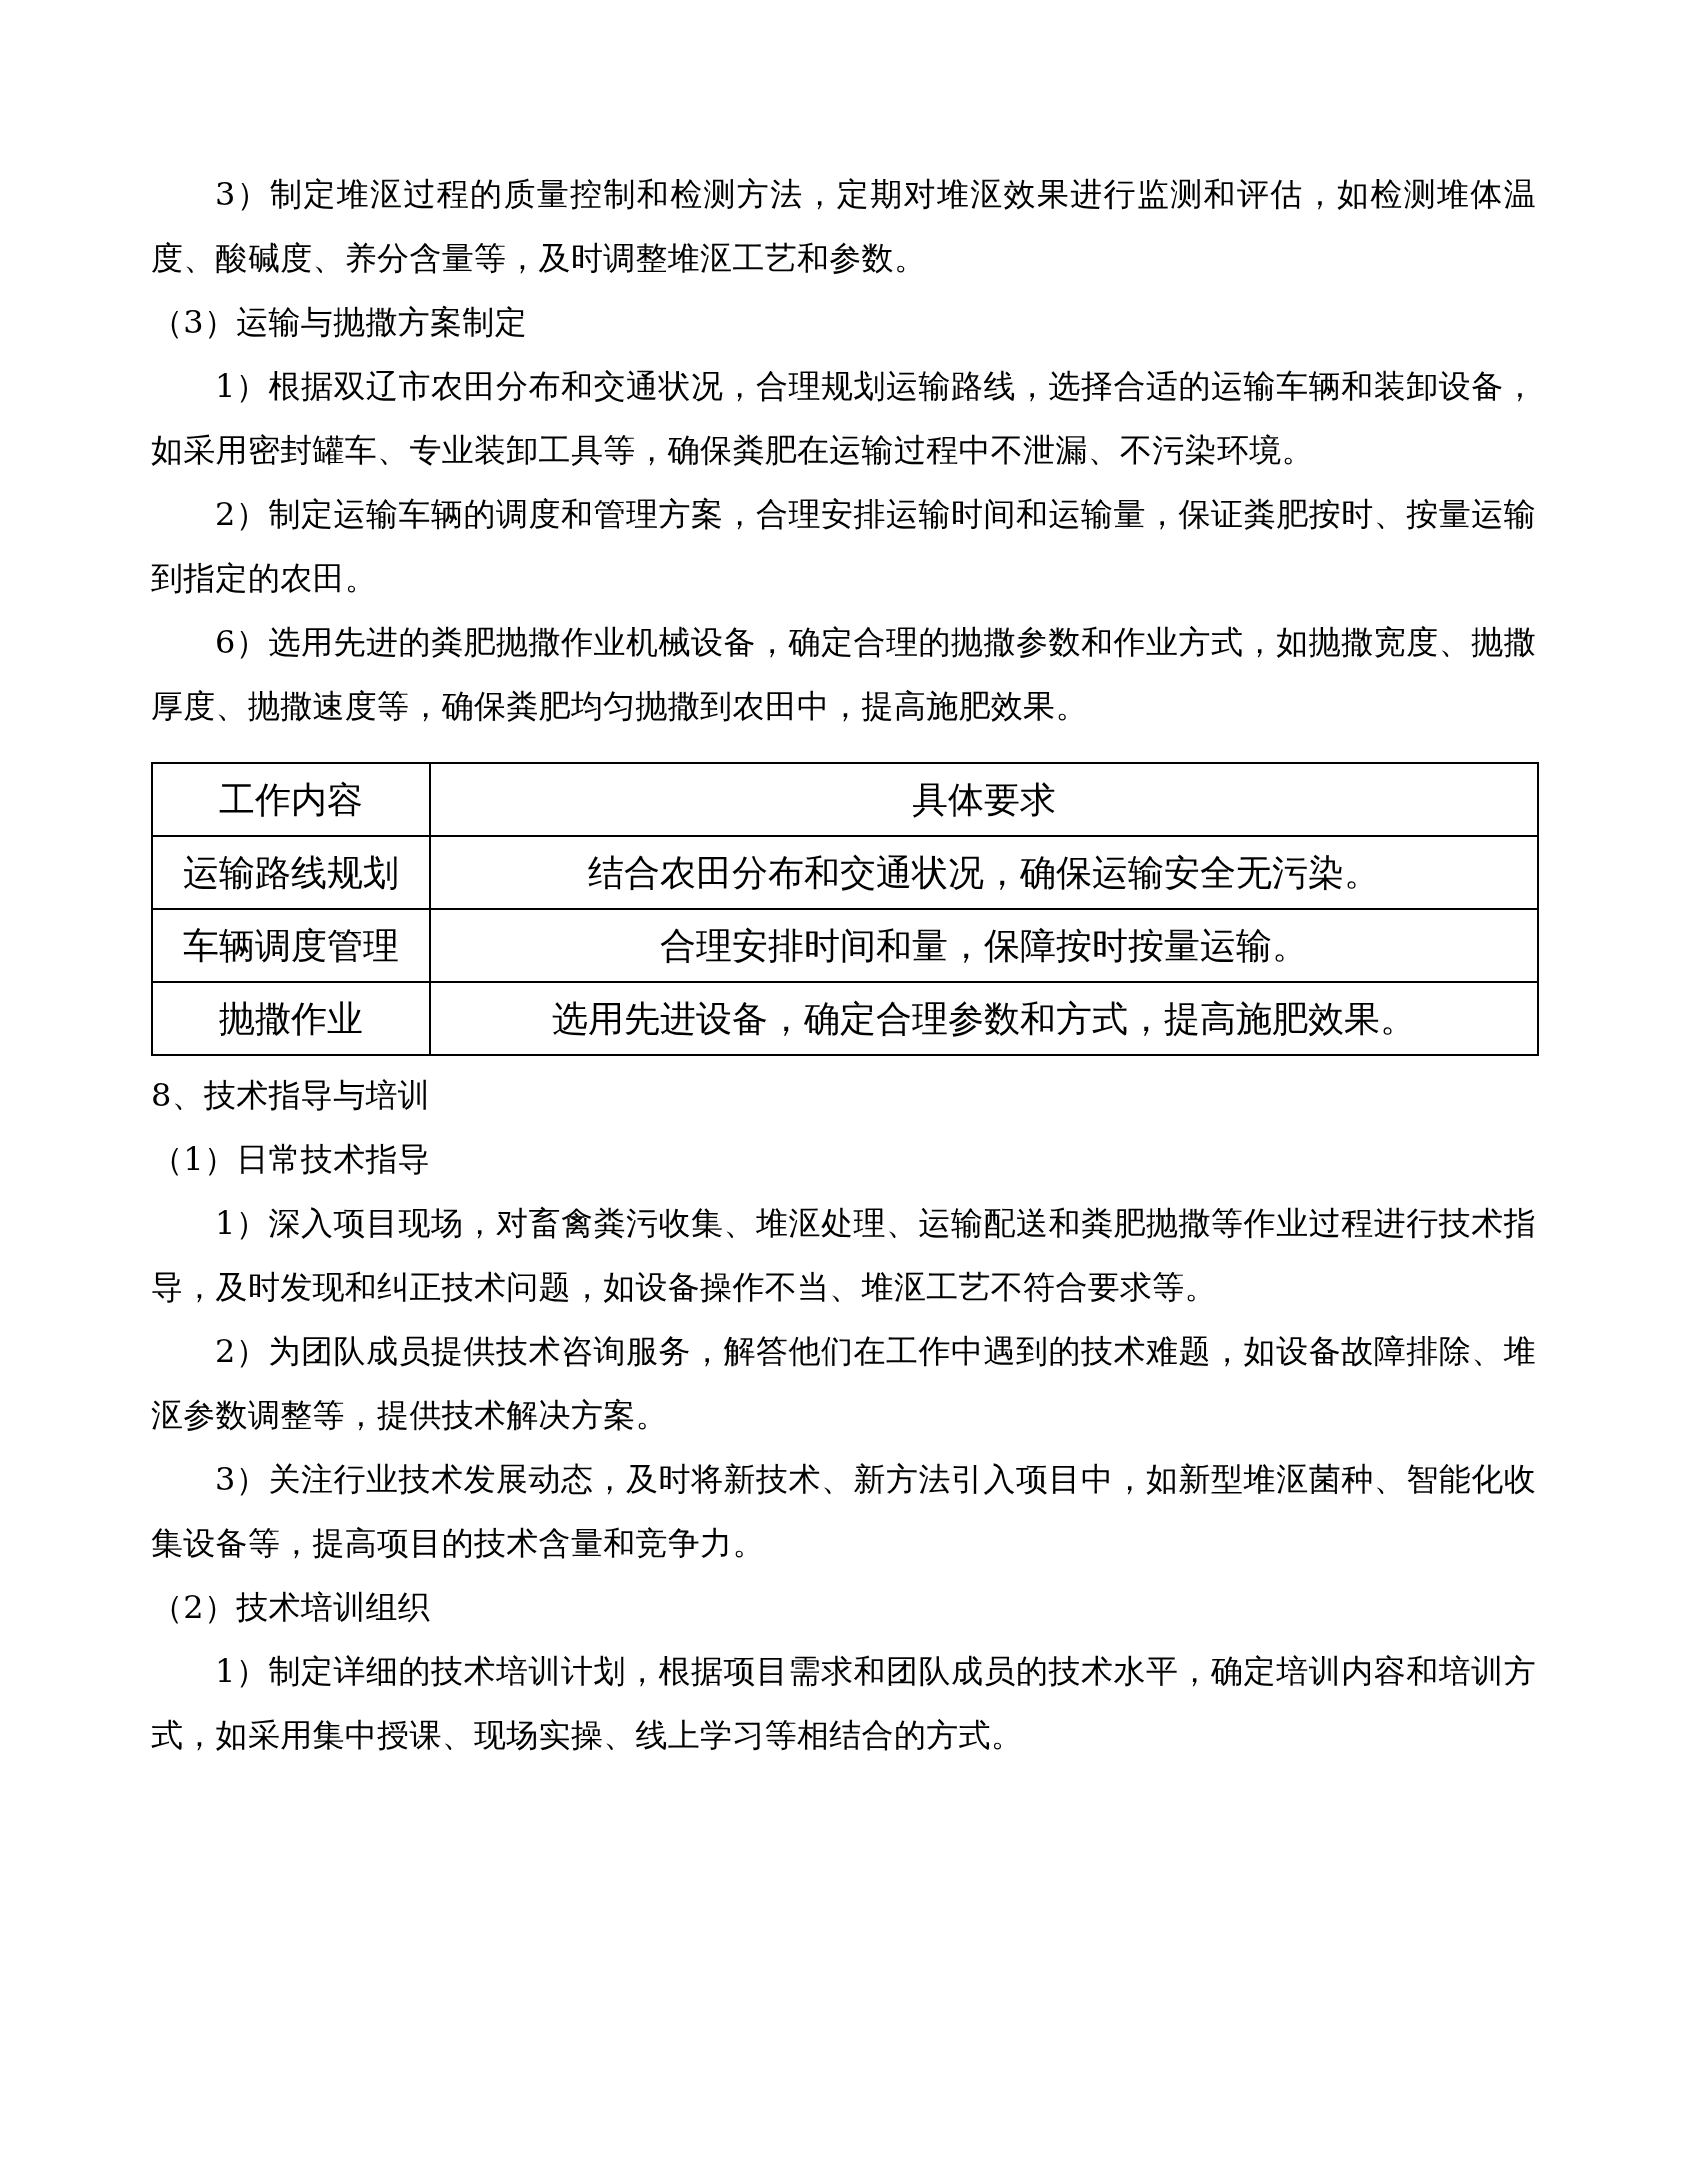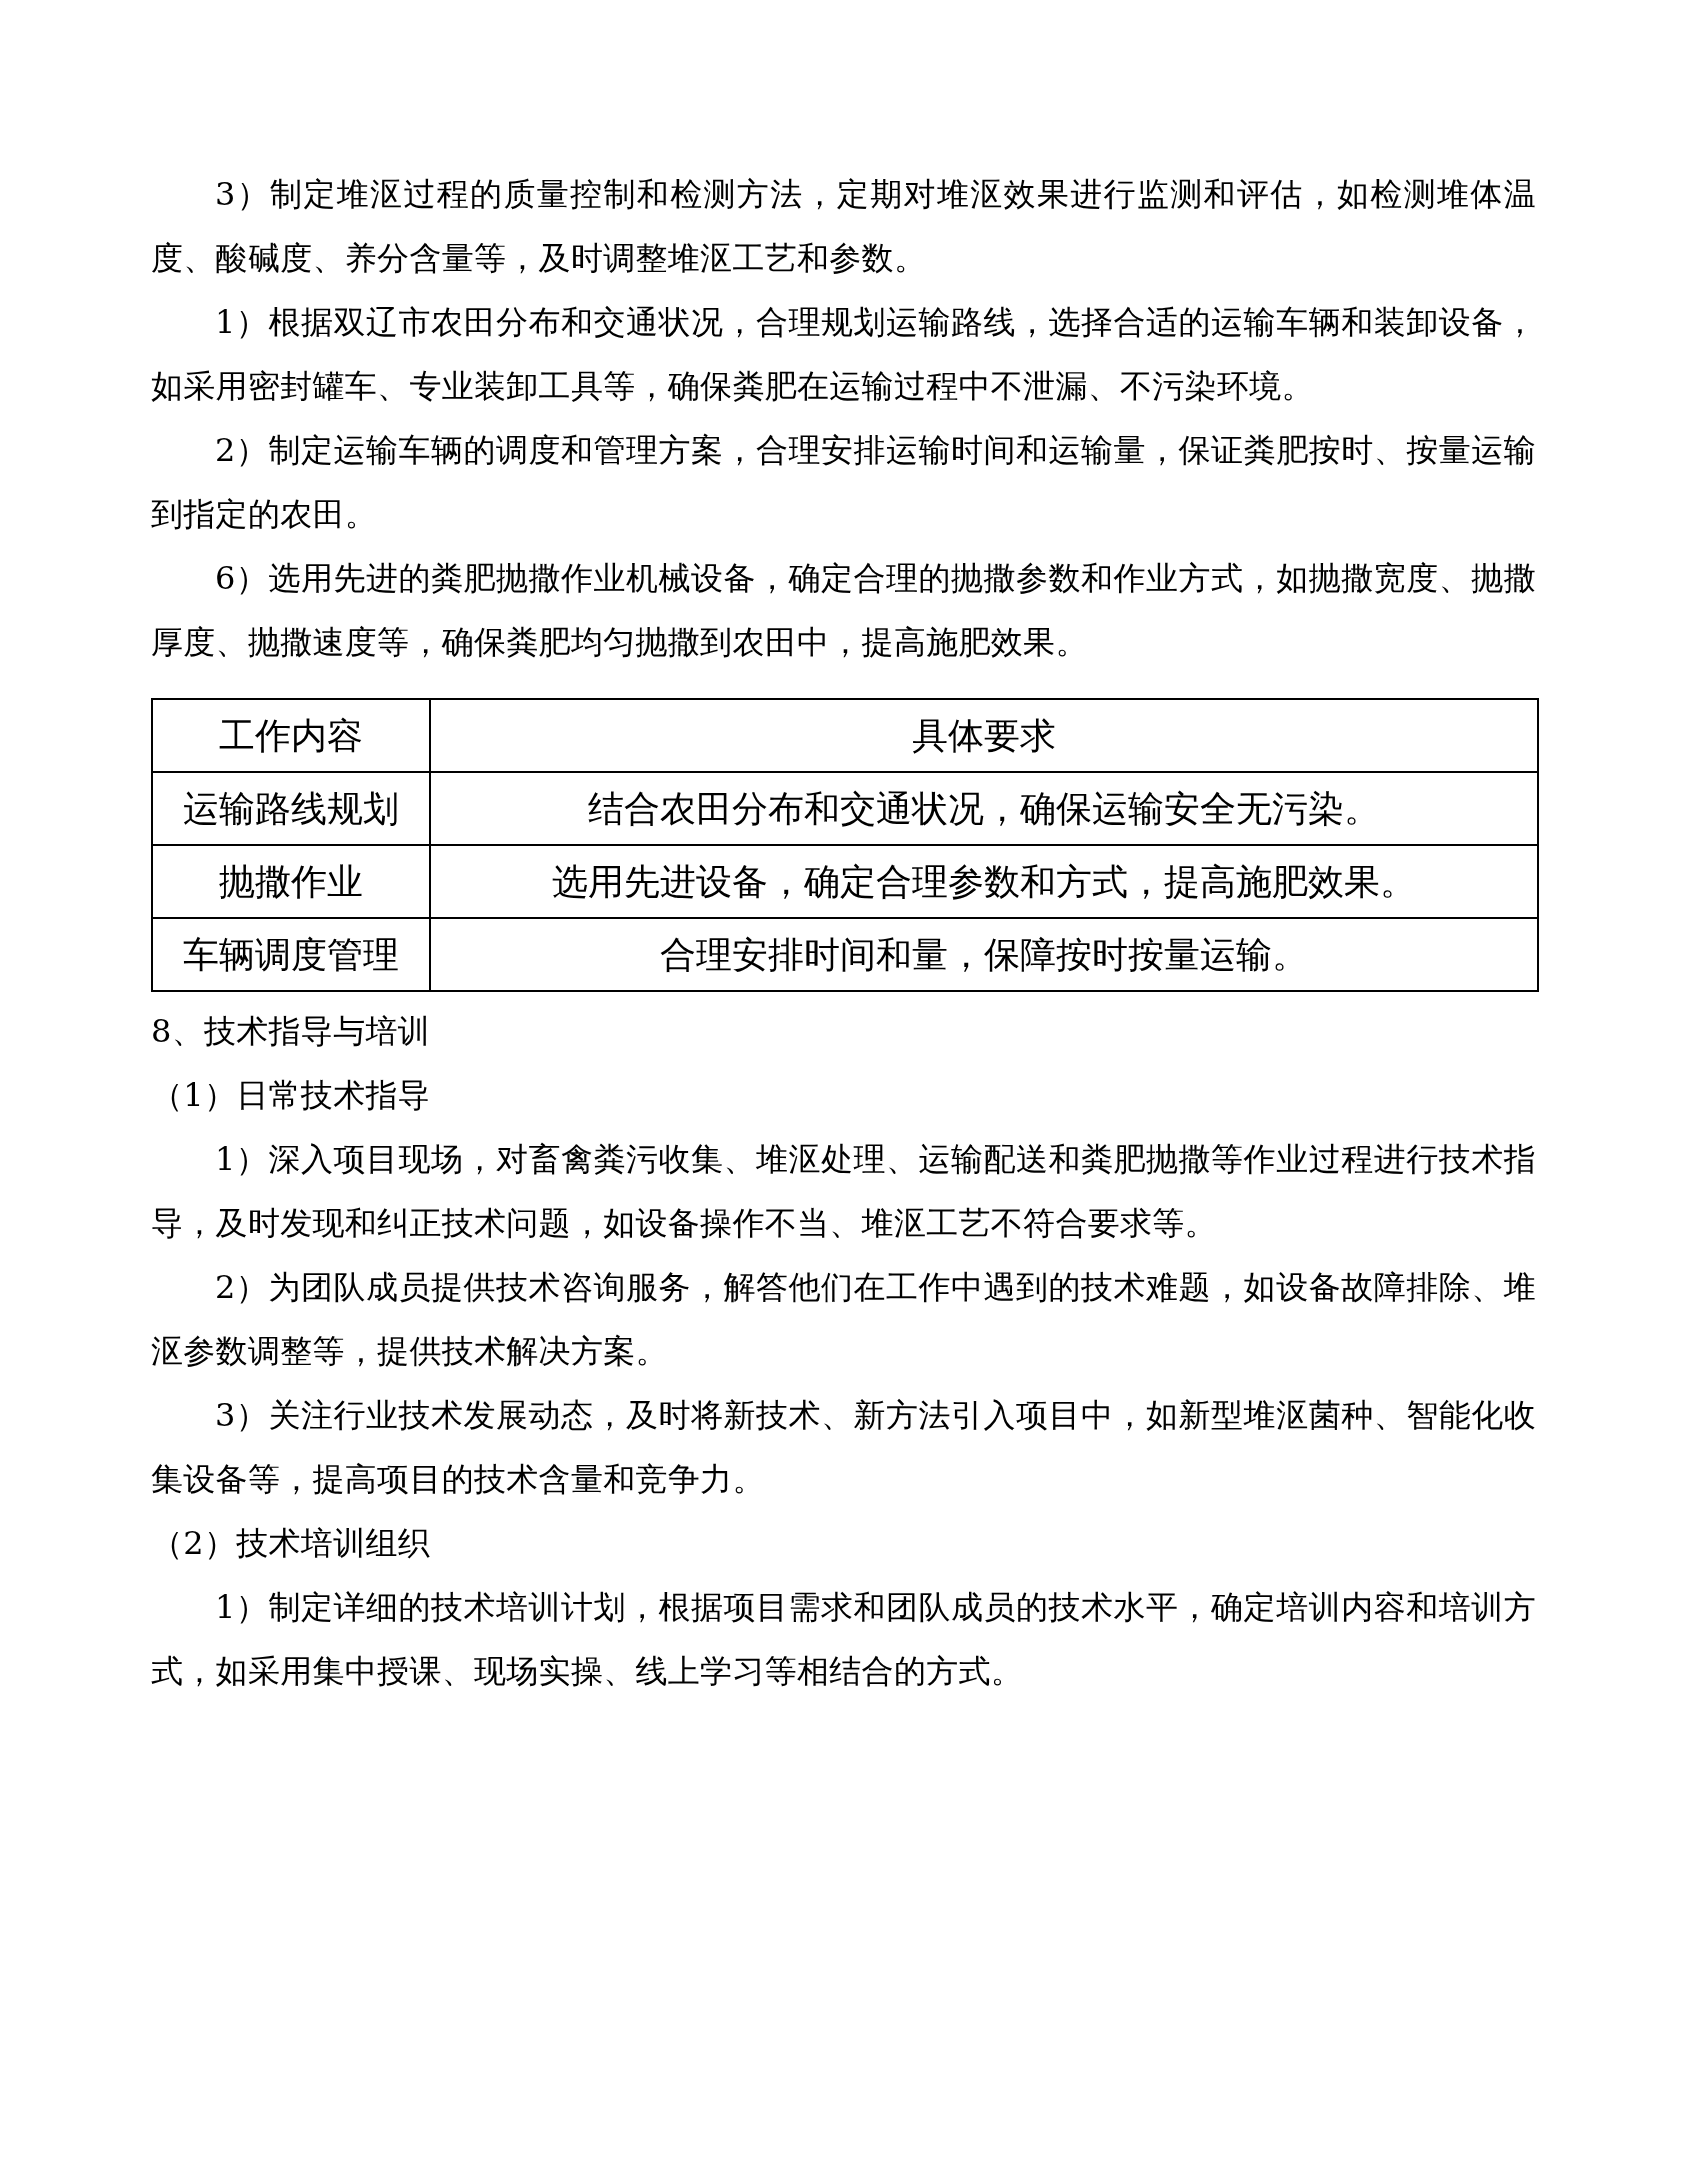--- a/index.html
+++ b/index.html
@@ -69,20 +69,21 @@
   .nowrap-cell { white-space: nowrap; }
 </style>
 </head>
 <body>
 
 <div class="page">
   <div class="doc-body">
 
     <p class="p-indent">3）制定堆沤过程的质量控制和检测方法，定期对堆沤效果进行监测和评估，如检测堆体温度、酸碱度、养分含量等，及时调整堆沤工艺和参数。</p>
 
+    <p class="p-head">（3）运输与抛撒方案制定</p>
 
     <p class="p-indent">1）根据双辽市农田分布和交通状况，合理规划运输路线，选择合适的运输车辆和装卸设备，如采用密封罐车、专业装卸工具等，确保粪肥在运输过程中不泄漏、不污染环境。</p>
 
     <p class="p-indent">2）制定运输车辆的调度和管理方案，合理安排运输时间和运输量，保证粪肥按时、按量运输到指定的农田。</p>
 
     <p class="p-indent">6）选用先进的粪肥抛撒作业机械设备，确定合理的抛撒参数和作业方式，如抛撒宽度、抛撒厚度、抛撒速度等，确保粪肥均匀抛撒到农田中，提高施肥效果。</p>
 
     <div class="tbl-wrap">
       <table class="work-table">
         <colgroup>
@@ -94,26 +95,26 @@
             <th class="nowrap-cell">工作内容</th>
             <th class="nowrap-cell">具体要求</th>
           </tr>
         </thead>
         <tbody>
           <tr>
             <td class="nowrap-cell">运输路线规划</td>
             <td>结合农田分布和交通状况，确保运输安全无污染。</td>
           </tr>
           <tr>
+            <td class="nowrap-cell">车辆调度管理</td>
+            <td>合理安排时间和量，保障按时按量运输。</td>
+          </tr>
+          <tr>
             <td class="nowrap-cell">抛撒作业</td>
             <td>选用先进设备，确定合理参数和方式，提高施肥效果。</td>
-          </tr>
-          <tr>
-            <td class="nowrap-cell">车辆调度管理</td>
-            <td>合理安排时间和量，保障按时按量运输。</td>
           </tr>
         </tbody>
       </table>
     </div>
 
     <p class="p-head">8、技术指导与培训</p>
 
     <p class="p-head">（1）日常技术指导</p>
 
     <p class="p-indent">1）深入项目现场，对畜禽粪污收集、堆沤处理、运输配送和粪肥抛撒等作业过程进行技术指导，及时发现和纠正技术问题，如设备操作不当、堆沤工艺不符合要求等。</p>

